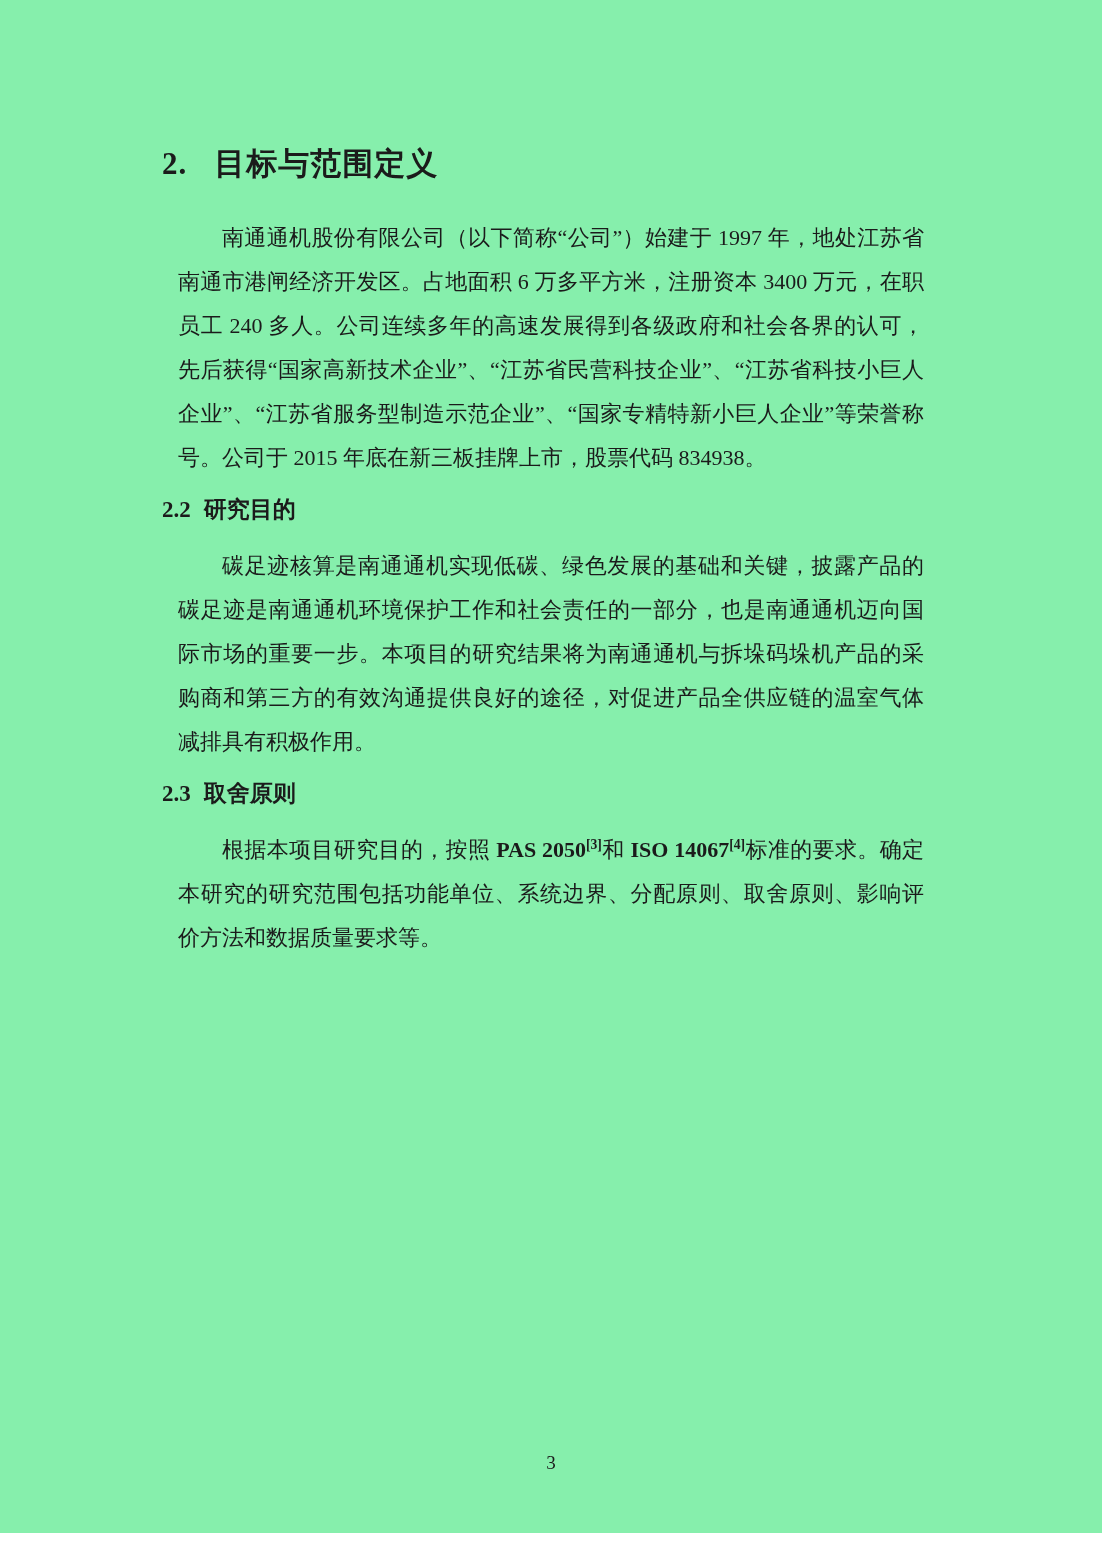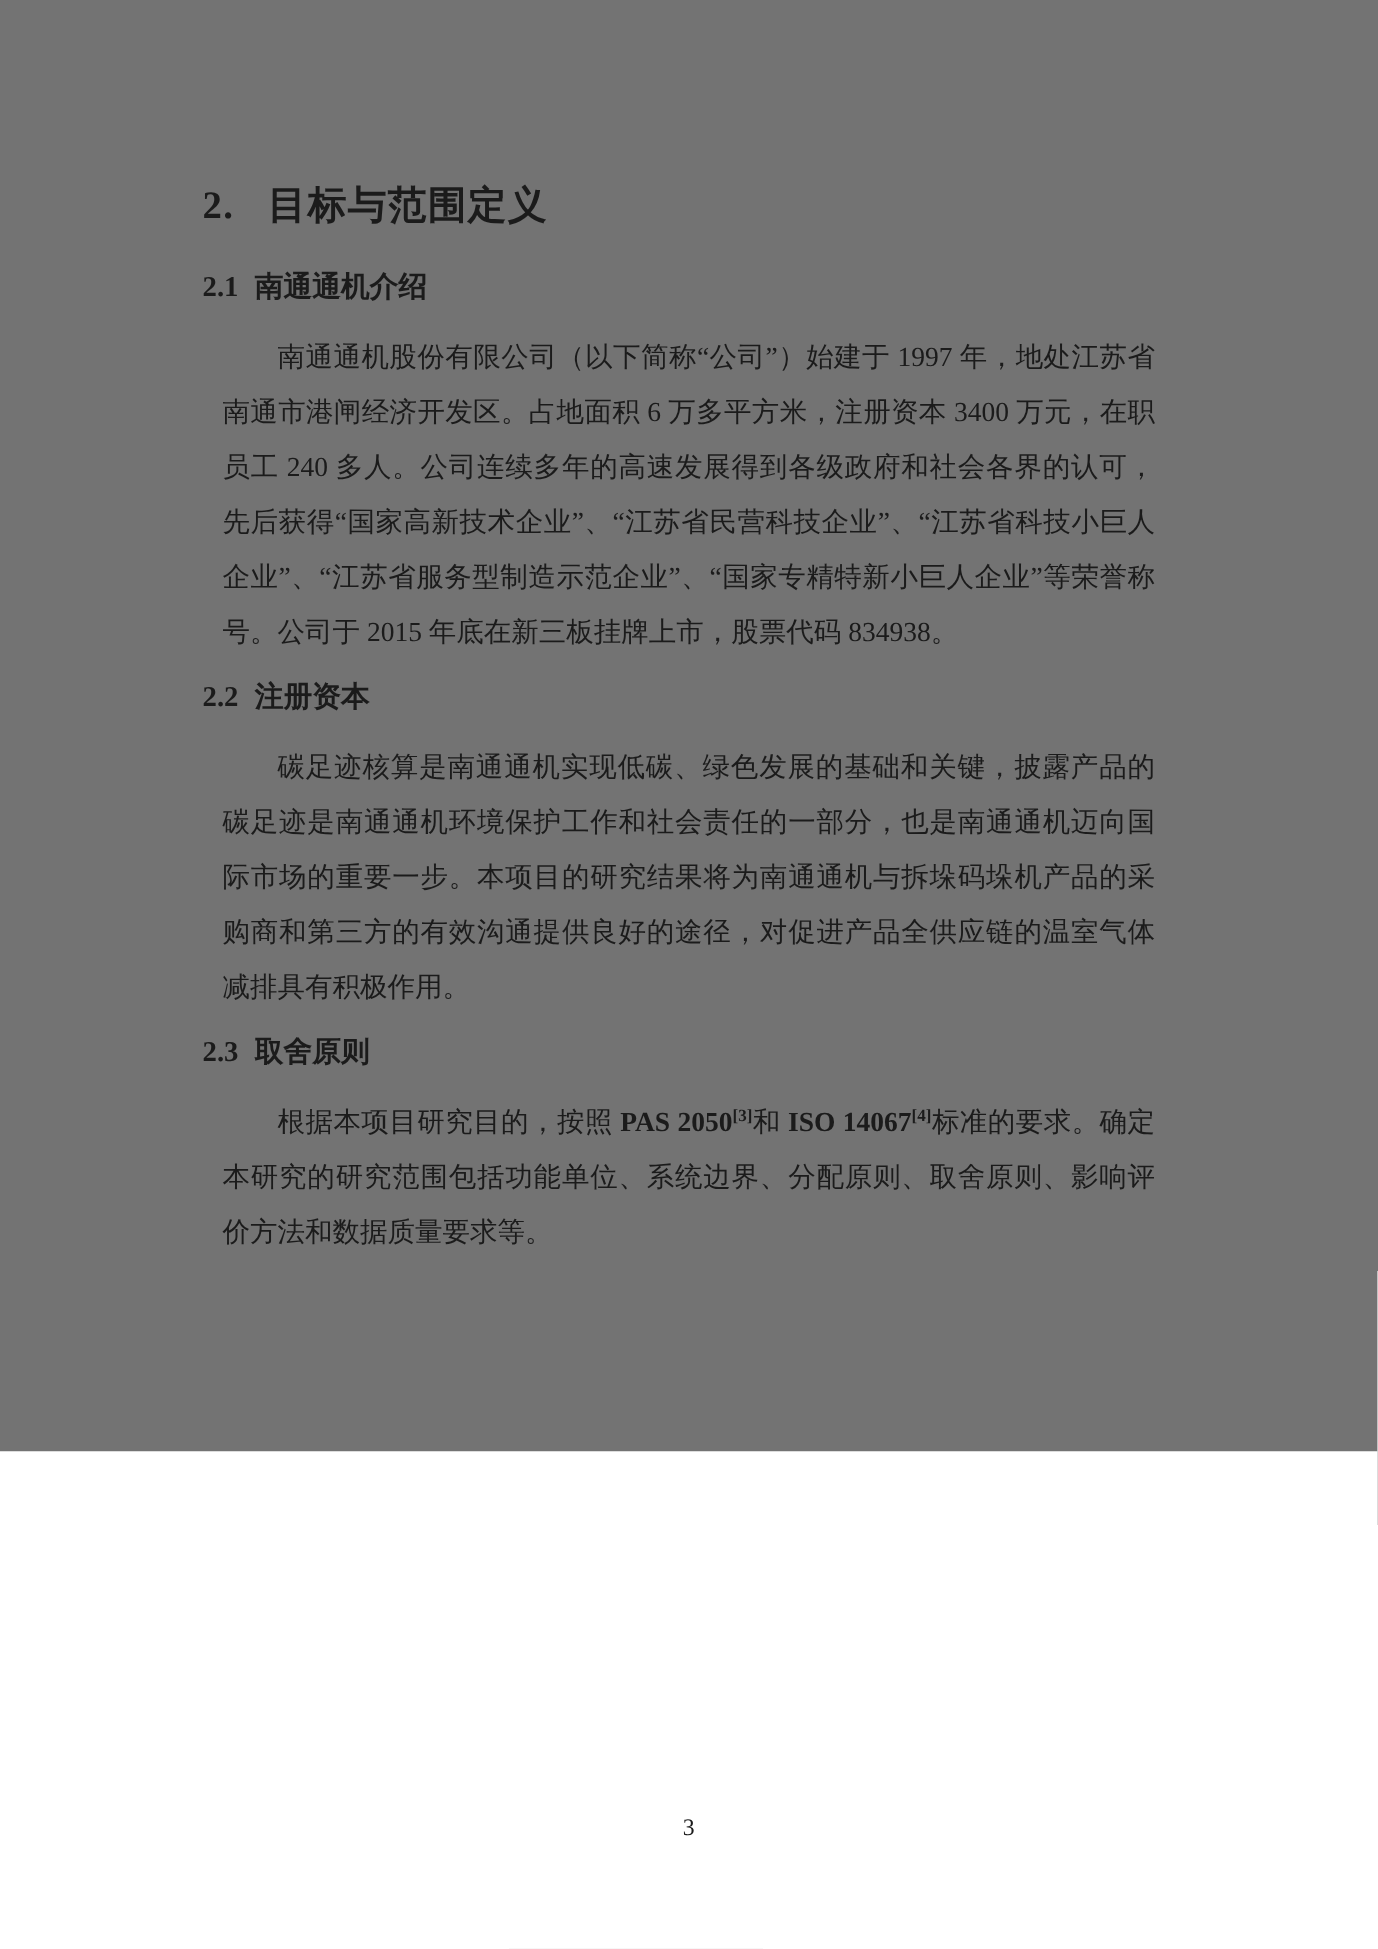--- a/index.html
+++ b/index.html
@@ -11,23 +11,23 @@
     width: 1102px;
     height: 1559px;
     overflow: hidden;
     font-family: "Liberation Serif", "DejaVu Serif", serif;
     color: #1b1b1b;
   }
   .page {
     position: relative;
     box-sizing: border-box;
     width: 1102px;
-    height: 1161px;
+    height: 1533px;
     padding: 145px 162px 0 162px;
-    background: #737373;
+    background: #86efac;
   }
   h1.sec-heading {
     font-size: 31px;
     line-height: 37px;
     font-weight: bold;
     margin: 0 0 34px 0;
     letter-spacing: 1px;
   }
   h1.sec-heading .sec-num {
     margin-right: 27px;
@@ -68,26 +68,25 @@
     line-height: 22px;
   }
 </style>
 </head>
 <body>
 
 <div class="page">
 
   <h1 class="sec-heading"><span class="sec-num">2.</span><span>目标与范围定义</span></h1>
 
-  <h2 class="sub-heading"><span class="sub-num">2.1</span><span>南通通机介绍</span></h2>
 
   <p class="body-para">南通通机股份有限公司（以下简称“公司”）始建于 1997 年，地处江苏省南通市港闸经济开发区。占地面积 6 万多平方米，注册资本 3400 万元，在职员工 240 多人。公司连续多年的高速发展得到各级政府和社会各界的认可，先后获得“国家高新技术企业”、“江苏省民营科技企业”、“江苏省科技小巨人企业”、“江苏省服务型制造示范企业”、“国家专精特新小巨人企业”等荣誉称号。公司于 2015 年底在新三板挂牌上市，股票代码 834938。</p>
 
 
-  <h2 class="sub-heading"><span class="sub-num">2.2</span><span>注册资本</span></h2>
+  <h2 class="sub-heading"><span class="sub-num">2.2</span><span>研究目的</span></h2>
 
 
   <p class="body-para">碳足迹核算是南通通机实现低碳、绿色发展的基础和关键，披露产品的碳足迹是南通通机环境保护工作和社会责任的一部分，也是南通通机迈向国际市场的重要一步。本项目的研究结果将为南通通机与拆垛码垛机产品的采购商和第三方的有效沟通提供良好的途径，对促进产品全供应链的温室气体减排具有积极作用。</p>
 
 
   <h2 class="sub-heading"><span class="sub-num">2.3</span><span>取舍原则</span></h2>
 
   <p class="body-para"><span>根据本项目研究目的，按照 </span><b>PAS 2050</b><sup class="ref">[3]</sup><span>和 </span><b>ISO 14067</b><sup class="ref">[4]</sup><span>标准的要求。确定本研究的研究范围包括功能单位、系统边界、分配原则、取舍原则、影响评价方法和数据质量要求等。</span></p>
 
   <div class="page-number">3</div>

